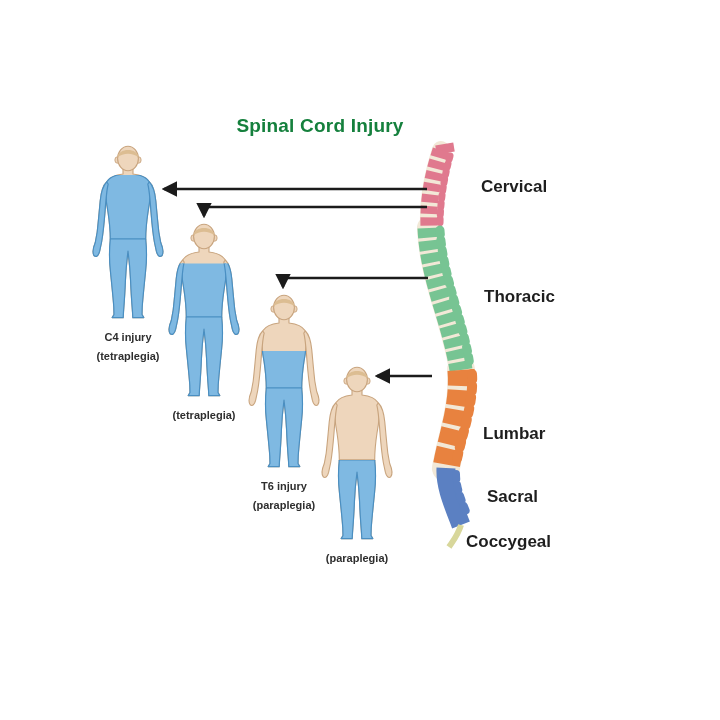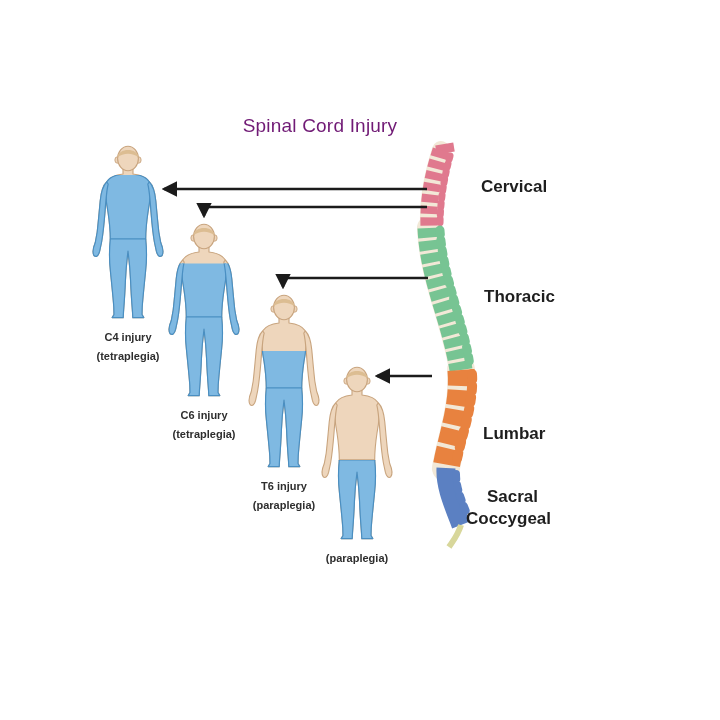--- a/index.html
+++ b/index.html
@@ -2,37 +2,37 @@
 <html><head>
 <meta charset="utf-8">
 <style>
   html,body{margin:0;padding:0;background:#fff;}
   .canvas{
     position:relative;width:720px;height:720px;background:#ffffff;overflow:hidden;
     font-family:"Liberation Sans", sans-serif;
   }
   .title{
     position:absolute;left:227px;top:115px;width:186px;margin:0;
-    font-size:19px;font-weight:400;color:#701a75;letter-spacing:.2px;text-align:center;
+    font-size:19px;font-weight:700;color:#15803d;letter-spacing:.2px;text-align:center;
   }
   .figure{position:absolute;width:150px;text-align:center;}
   #fig-0{left:53px;top:145px}
   #fig-1{left:129px;top:223px}
   #fig-2{left:209px;top:294px}
   #fig-3{left:282px;top:366px}
   .fig-svg{width:100px;height:180px;display:block;margin:0 auto;}
   .fig-label{margin-top:3px;font-size:11px;line-height:19px;font-weight:700;color:#2e2e2e;}
   .spine-label{
     position:absolute;font-size:17px;font-weight:600;color:#1e1e1e;white-space:nowrap;
   }
   #lbl-cervical{left:481px;top:177px}
   #lbl-thoracic{left:484px;top:287px}
   #lbl-lumbar{left:483px;top:424px}
   #lbl-sacral{left:487px;top:487px}
-  #lbl-coccygeal{left:466px;top:509px}
+  #lbl-coccygeal{left:466px;top:532px}
   #spine-svg{position:absolute;left:398px;top:138px;width:100px;height:420px;}
   #arrows-svg{position:absolute;left:0;top:0;width:720px;height:720px;pointer-events:none;}
   .arrow{stroke:var(--ink);stroke-width:2.4;fill:none;stroke-linejoin:miter;}
   .seg-base{fill:none;stroke:var(--disc);stroke-linecap:round;}
   .seg{fill:none;stroke-linecap:butt;}
   .bumps{fill:none;stroke-linecap:round;}
 </style>
 </head>
 <body>
 
@@ -91,21 +91,20 @@
             <g transform="translate(100,0) scale(-1,1)">
               <path d="M28.6,37 C24.5,41 23,48 22.2,56 C21.3,66 20.3,77 19.2,87 L17.3,97.5 C15.2,102.5 14.2,108 16.2,110.8 C18.4,112.6 20.6,110.4 21.6,106.4 L23.6,97 C25.2,88 26.2,77 27,67 C27.8,56 28.6,45 30.2,39 Z" fill="var(--blue)" stroke="var(--blueL)" stroke-width="1.2" stroke-linejoin="round"></path>
             </g>
           </g>
      <ellipse cx="39.3" cy="15" rx="2.4" ry="3.2" fill="var(--skin)" stroke="var(--skinL)" stroke-width="0.9"></ellipse>
      <ellipse cx="60.7" cy="15" rx="2.4" ry="3.2" fill="var(--skin)" stroke="var(--skinL)" stroke-width="0.9"></ellipse>
      <ellipse cx="50" cy="13.5" rx="10.4" ry="12.3" fill="var(--skin)" stroke="var(--skinL)" stroke-width="1.1"></ellipse>
      <path d="M39.6,12.5 C39.6,2.5 60.4,2.5 60.4,12.5 C55,7.5 45,7.5 39.6,12.5 Z" fill="var(--hair)" stroke="none" stroke-width="0" stroke-linejoin="round"></path>
    </svg></div>
     <div class="fig-label">
-      <div>C6 injury</div>
       <div>(tetraplegia)</div>
     </div>
   </div>
   <div class="figure" id="fig-2">
     <div class="fig-svg"><svg viewBox="0 0 100 180" width="100" height="180">
      <defs>
             <clipPath id="cut2">
               <rect x="0" y="57" width="100" height="123"></rect>
             </clipPath>
           </defs>

